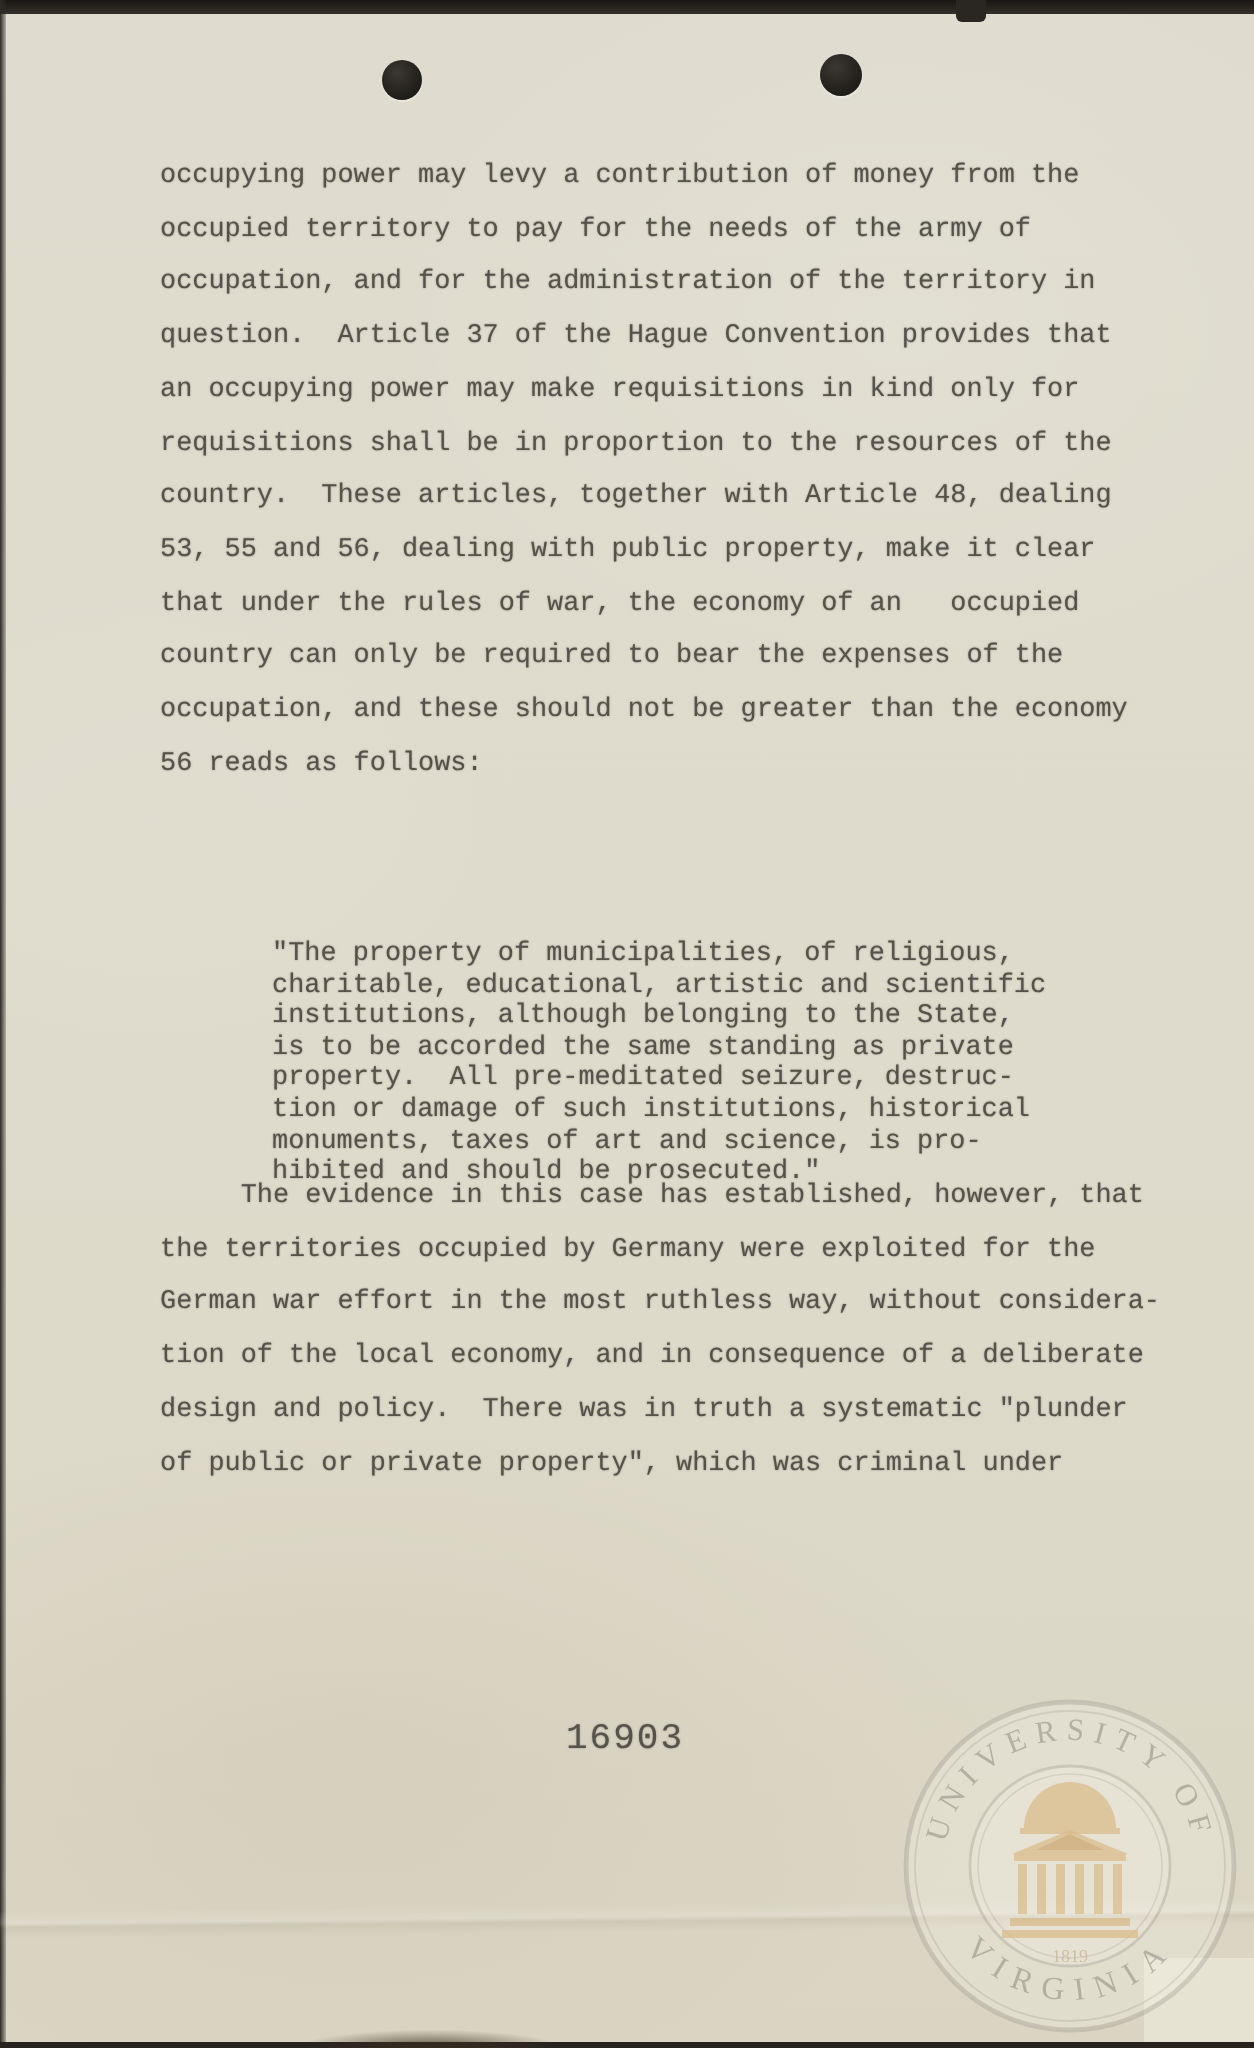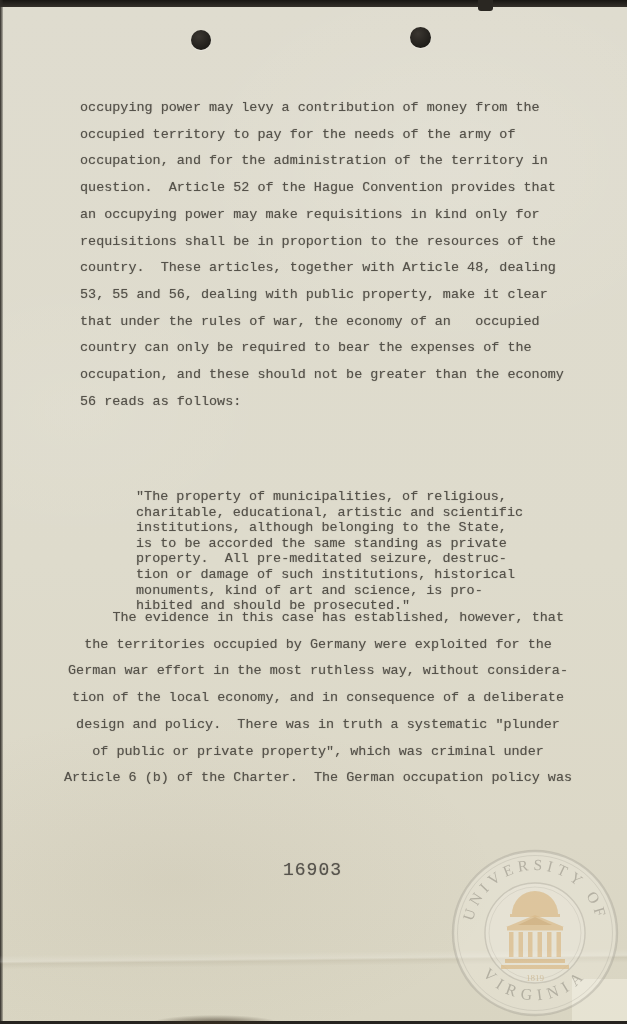--- a/index.html
+++ b/index.html
@@ -31,26 +31,26 @@
     transform:rotate(-0.6deg);
     background:linear-gradient(180deg, transparent, rgba(255,255,255,0.16) 45%, rgba(120,108,80,0.10) 62%, transparent); }
 
   .hole { position:absolute; border-radius:50%;
     background:radial-gradient(circle at 38% 32%, #3b3731, #1f1d19 72%);
     box-shadow:0 1px 1px rgba(255,255,255,0.35); }
   .hole-1 { left:191px; top:30px; width:20px; height:20px; }
   .hole-2 { left:410px; top:27px; width:21px; height:21px; }
 
   .typeblock { position:absolute; color:#55524a; font-size:13.45px;
-    text-shadow:0 0 1px rgba(85,82,74,0.55);margin-top:19px; }
+    text-shadow:0 0 1px rgba(85,82,74,0.55); }
   .typeblock .tline { white-space:pre; }
   .para { line-height:26.7px; }
   .p1 { left:80px; top:76px; }
   .quote { left:136px; top:470px; line-height:15.6px; }
-  .p2 { left:64px; top:586px;text-align:center; }
+  .p2 { left:80px; top:586px; }
   .pagenum { position:absolute; left:283px; top:860px; color:#56534c;
     font-size:18px; letter-spacing:1px; text-shadow:0 0 1px rgba(85,82,74,0.5); }
 
   .seal { position:absolute; left:435px; top:833px; width:200px; height:200px; }
 </style>
 </head>
 <body>
 
 <div class="scan">
 
@@ -62,50 +62,49 @@
   <div class="bottom-edge"></div>
   <div class="bottom-smudge"></div>
 
   <div class="hole hole-1"></div>
   <div class="hole hole-2"></div>
 
   <div class="typeblock para p1">
       <div class="tline">occupying power may levy a contribution of money from the</div>
       <div class="tline">occupied territory to pay for the needs of the army of</div>
       <div class="tline">occupation, and for the administration of the territory in</div>
-      <div class="tline">question.  Article 52 of the Hague Convention provides that</div>
+      <div class="tline">question.  Article 37 of the Hague Convention provides that</div>
       <div class="tline">an occupying power may make requisitions in kind only for</div>
       <div class="tline">requisitions shall be in proportion to the resources of the</div>
       <div class="tline">country.  These articles, together with Article 48, dealing</div>
       <div class="tline">53, 55 and 56, dealing with public property, make it clear</div>
       <div class="tline">that under the rules of war, the economy of an   occupied</div>
       <div class="tline">country can only be required to bear the expenses of the</div>
       <div class="tline">occupation, and these should not be greater than the economy</div>
       <div class="tline">56 reads as follows:</div>
     </div>
 
   <div class="typeblock quote">
       <div class="tline">"The property of municipalities, of religious,</div>
       <div class="tline">charitable, educational, artistic and scientific</div>
       <div class="tline">institutions, although belonging to the State,</div>
       <div class="tline">is to be accorded the same standing as private</div>
       <div class="tline">property.  All pre-meditated seizure, destruc-</div>
       <div class="tline">tion or damage of such institutions, historical</div>
-      <div class="tline">monuments, kind of art and science, is pro-</div>
+      <div class="tline">monuments, taxes of art and science, is pro-</div>
       <div class="tline">hibited and should be prosecuted."</div>
     </div>
 
   <div class="typeblock para p2">
       <div class="tline">     The evidence in this case has established, however, that</div>
       <div class="tline">the territories occupied by Germany were exploited for the</div>
       <div class="tline">German war effort in the most ruthless way, without considera-</div>
       <div class="tline">tion of the local economy, and in consequence of a deliberate</div>
       <div class="tline">design and policy.  There was in truth a systematic "plunder</div>
       <div class="tline">of public or private property", which was criminal under</div>
-      <div class="tline">Article 6 (b) of the Charter.  The German occupation policy was</div>
     </div>
 
   <div class="pagenum">16903</div>
 
   <svg class="seal" viewBox="0 0 200 200" aria-hidden="true">
     <g opacity="0.55">
       <circle cx="100" cy="100" r="82" fill="rgba(248,246,238,0.45)" stroke="#8f8c83" stroke-width="2.4" stroke-opacity="0.55"></circle>
       <circle cx="100" cy="100" r="77.5" fill="none" stroke="#8f8c83" stroke-width="0.9" stroke-opacity="0.4"></circle>
       <circle cx="100" cy="100" r="50" fill="rgba(250,248,240,0.4)" stroke="#8f8c83" stroke-width="1.4" stroke-opacity="0.5"></circle>
       <circle cx="100" cy="100" r="46" fill="none" stroke="#8f8c83" stroke-width="0.8" stroke-opacity="0.35"></circle>

